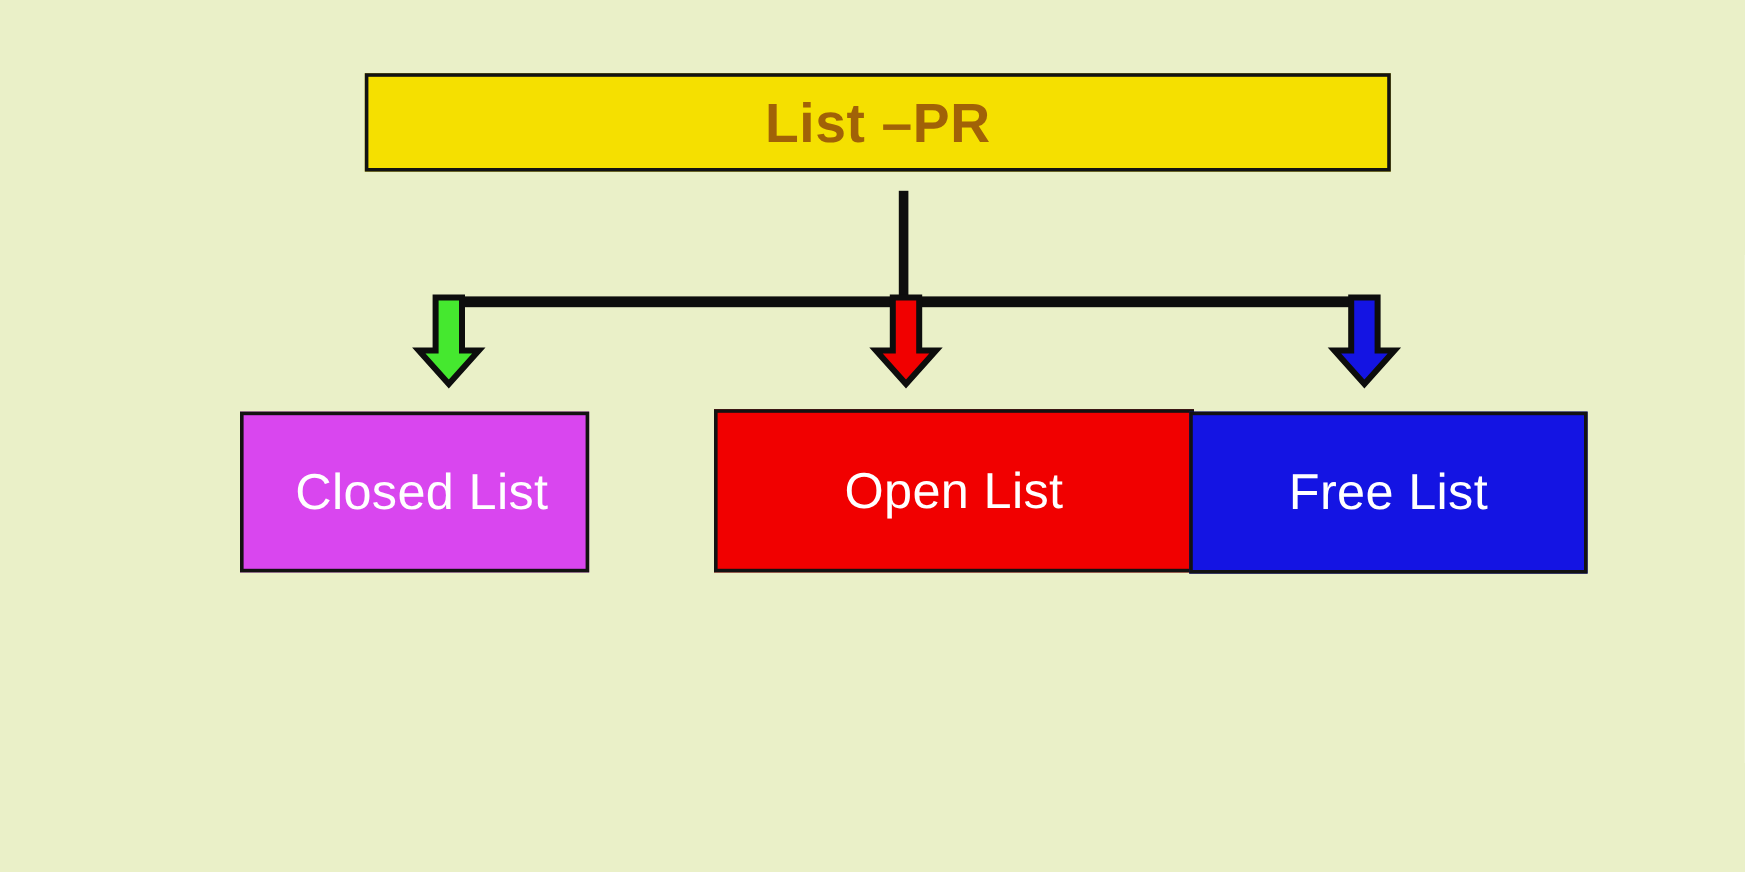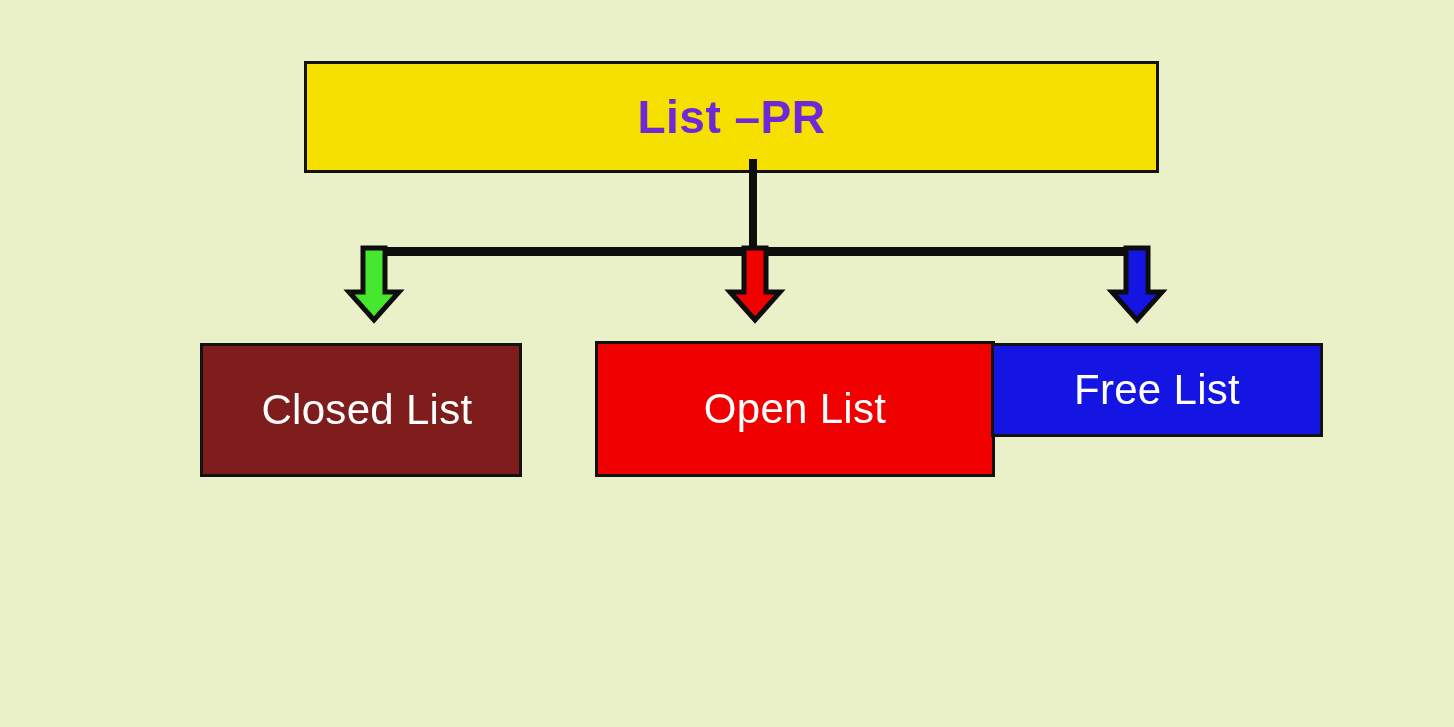--- a/index.html
+++ b/index.html
@@ -29,57 +29,57 @@
     justify-content: center;
     text-align: center;
     line-height: 1.05;
     user-select: none;
   }
 
   #root-box {
     left: 304px;
     top: 61px;
     width: 855px;
-    height: 112px;
+    height: 82px;
     background: #f5e000;
-    color: #6d28d9;
+    color: #a16207;
     font-weight: bold;
     font-size: 46px;
     letter-spacing: 0.5px;
   }
 
   .leaf-box {
     color: #ffffff;
     font-weight: normal;
     font-size: 42px;
     letter-spacing: 0.3px;
   }
 
   #closed-box {
     left: 200px;
     top: 343px;
-    width: 322px;
+    width: 291px;
     height: 134px;
-    background: #7f1d1d;
+    background: #d946ef;
     padding-left: 12px;
   }
 
   #open-box {
     left: 595px;
     top: 341px;
     width: 400px;
     height: 136px;
     background: #f10000;
   }
 
   #free-box {
     left: 991px;
     top: 343px;
     width: 332px;
-    height: 94px;
+    height: 135px;
     background: #1414e3;
   }
 
   
   #stem-vertical {
     position: absolute;
     left: 749px;
     top: 159px;
     width: 8px;
     height: 94px;

